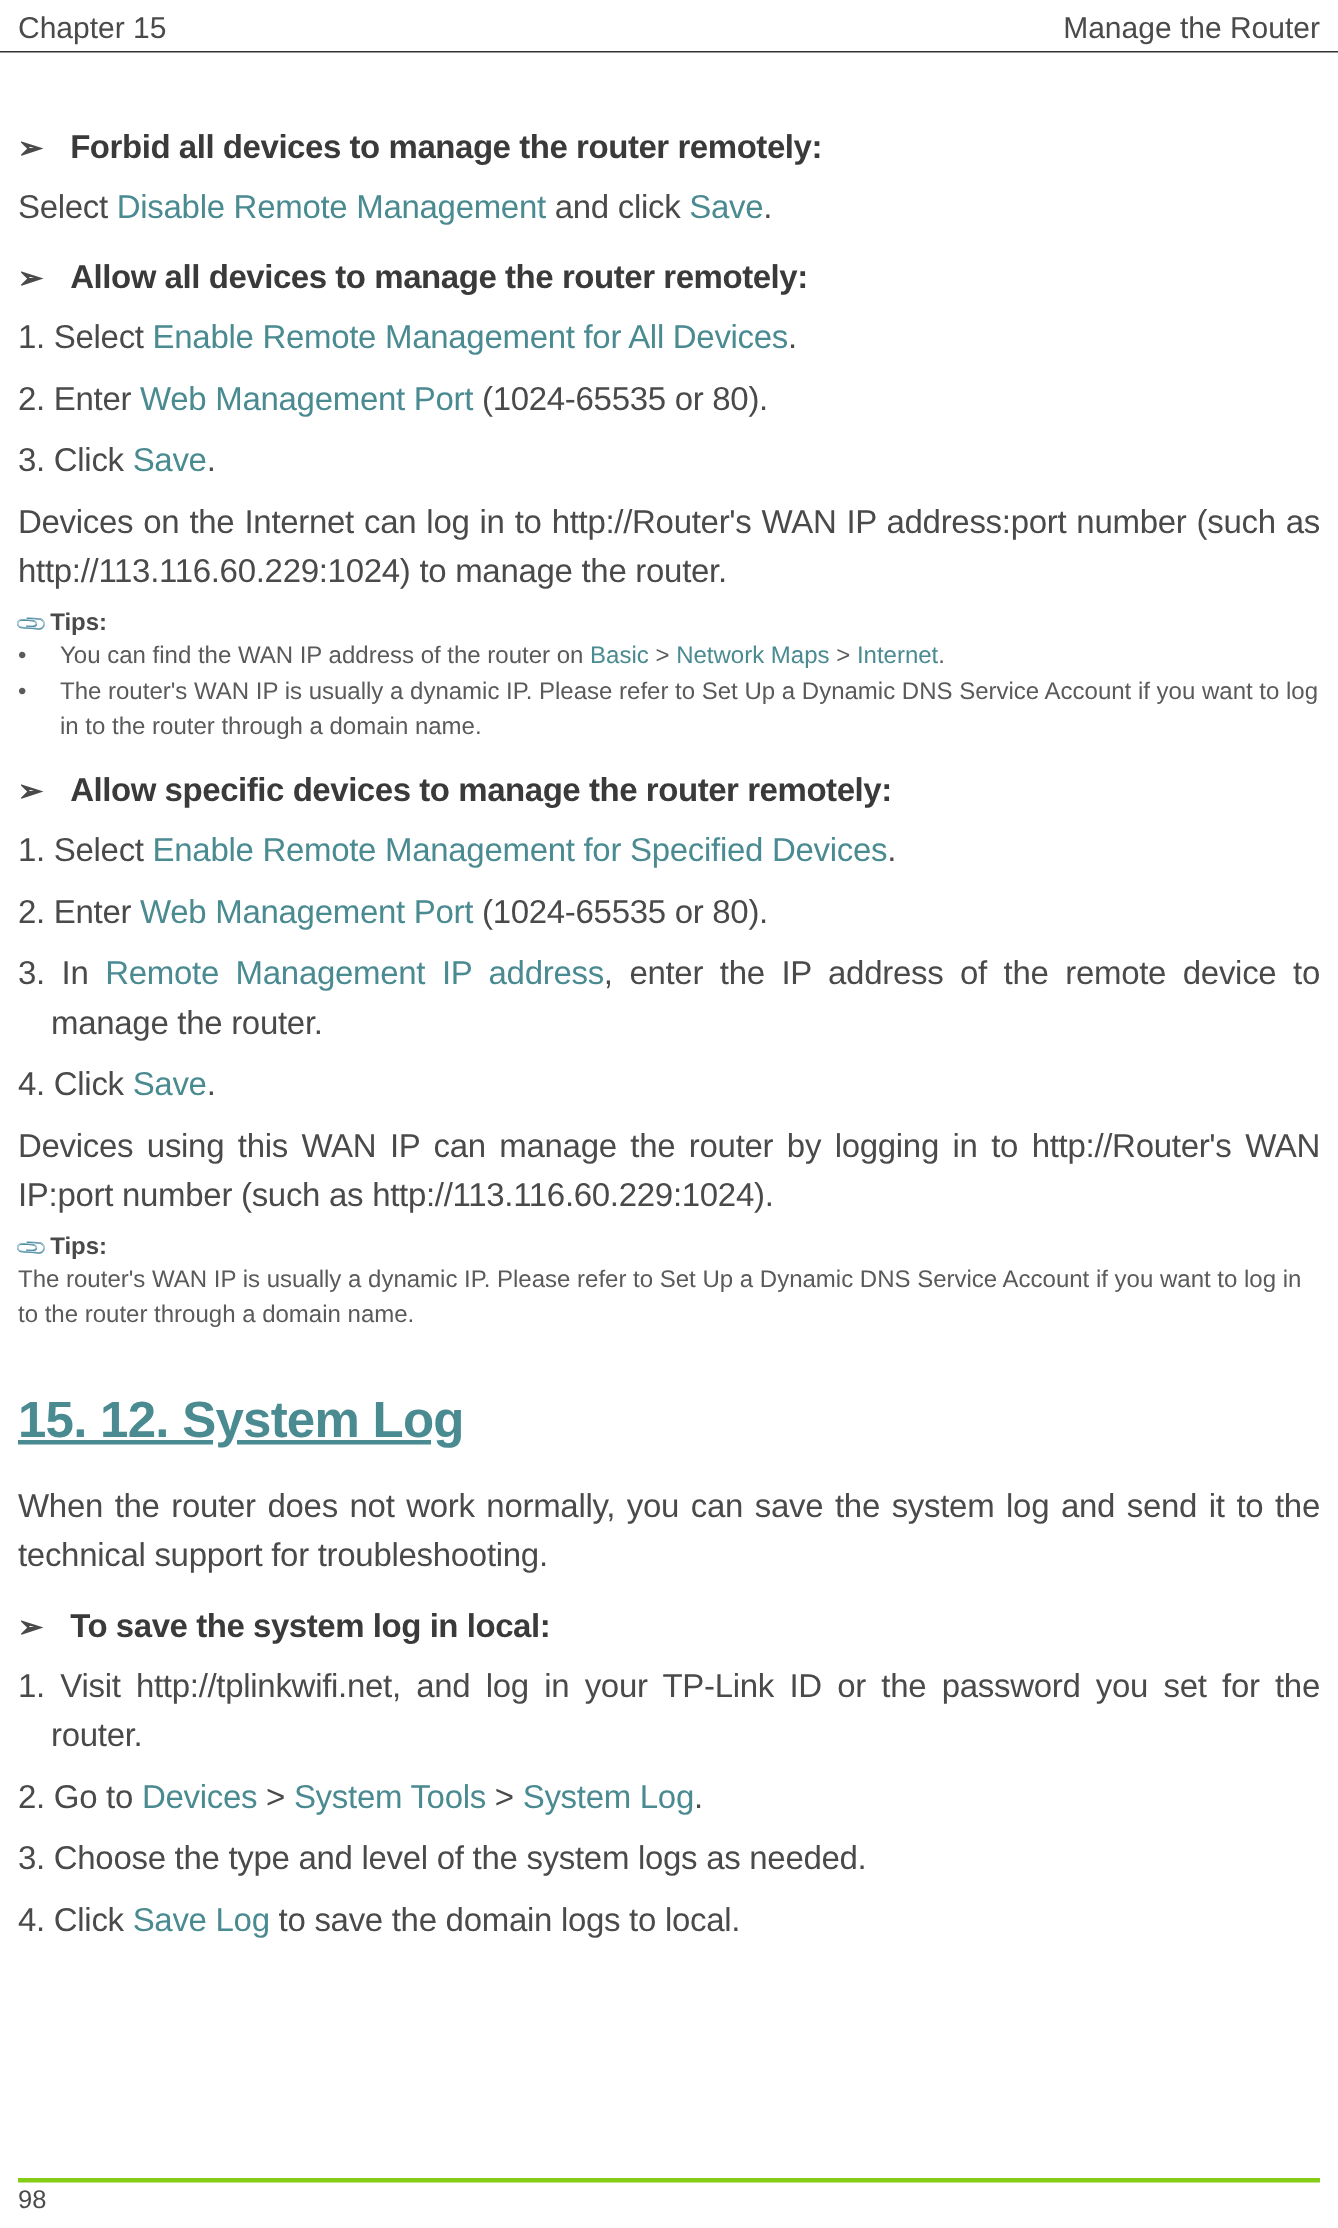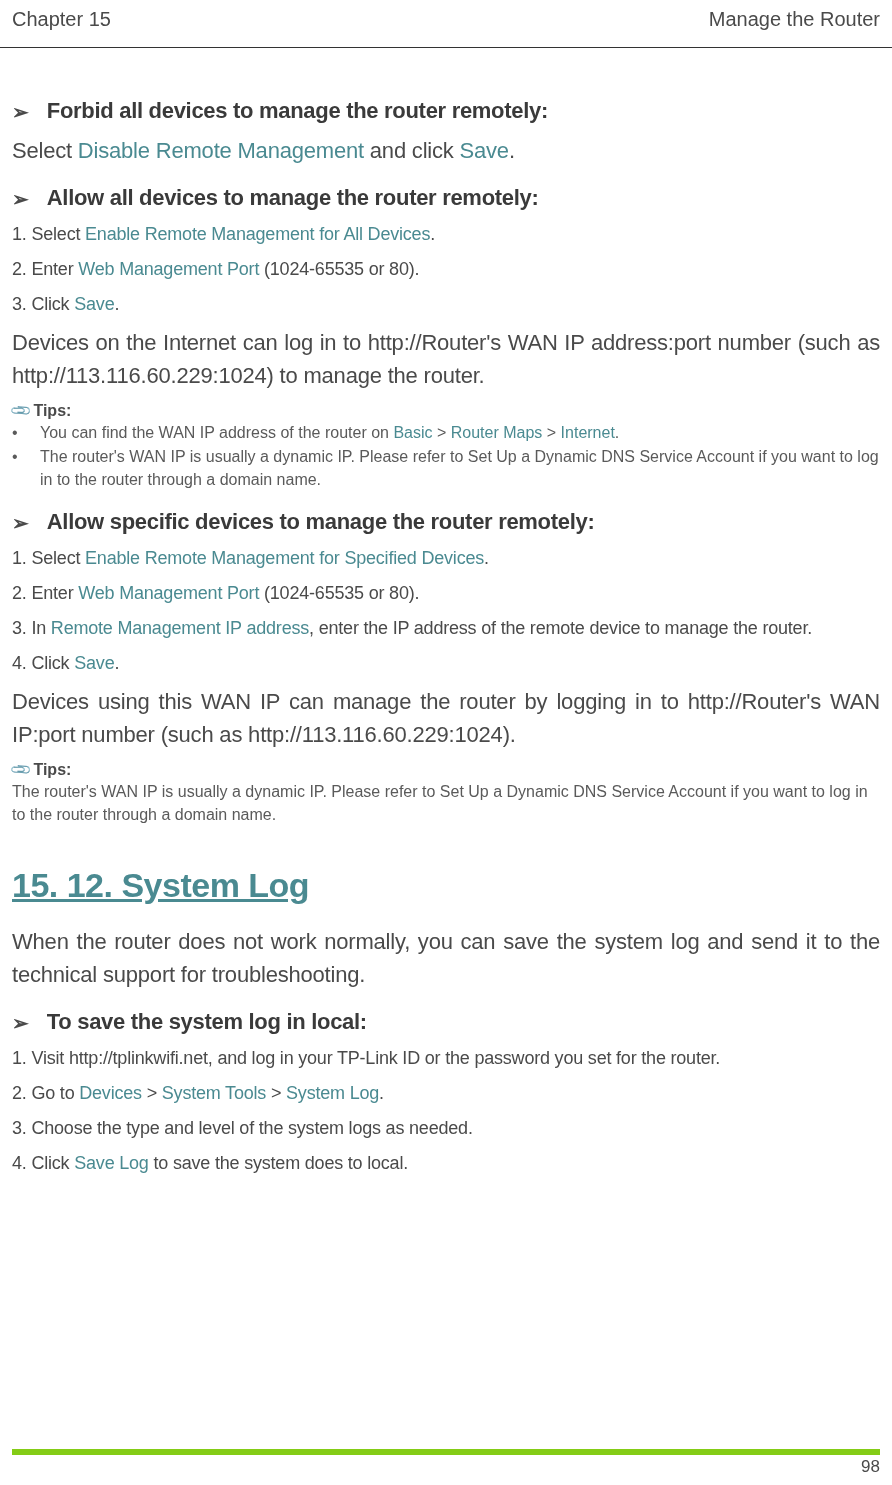--- a/index.html
+++ b/index.html
@@ -11,21 +11,21 @@
       font-family: Arial, Helvetica, sans-serif;
       background: #fff;
       width: 892px;
       height: 1485px;
       position: relative;
       color: #4a4a4a;
     }
     .header {
       display: flex;
       justify-content: space-between;
-      padding: 8px 12px 16px 12px;
+      padding: 8px 12px 3px 12px;
       border-bottom: 1px solid #333;
       font-size: 20px;
       color: #4a4a4a;
       margin-bottom: 50px;
     }
     .content {
       padding: 0 12px;
     }
     .arrow-heading {
       display: flex;
@@ -53,21 +53,21 @@
       margin-bottom: 8px;
       text-align: justify;
       letter-spacing: -0.2px;
     }
     .teal {
       color: #4a8a91;
     }
     .underline {
     }
     .numbered {
-      font-size: 18px;
+      font-size: 22px;
       color: #4a4a4a;
       line-height: 1.5;
       margin-bottom: 8px;
       text-align: justify;
       letter-spacing: -0.2px;
     }
     .numbered-indent {
       padding-left: 22px;
       text-indent: -22px;
     }
@@ -114,23 +114,23 @@
       margin-bottom: 20px;
       letter-spacing: -0.5px;
       text-decoration: underline;
     }
     .page-number {
       position: absolute;
       bottom: 8px;
       right: 12px;
       font-size: 17px;
       color: #4a4a4a;
-      border-top: 6px solid #84cc16;
+      border-top: 3px solid #84cc16;
       width: calc(100% - 24px);
-      text-align: right;
+      text-align: left;
       left: 12px;
       padding-top: 2px;
     }
   </style>
 </head>
 <body>
 
 <div class="header">
   <span>Chapter 15</span>
   <span>Manage the Router</span>
@@ -163,21 +163,21 @@
     <span>Devices on the Internet can log in to </span><span class="underline">http://Router's WAN IP address:port number</span><span> (such as </span><span class="underline">http://113.116.60.229:1024</span><span>) to manage the router.</span>
   </p>
 
   <div class="tips-header">
     <span class="attach-icon">📎</span>
     <span>Tips:</span>
   </div>
   <div class="tips-bullet">
     <span class="tips-bullet-dot">•</span>
     <span class="tips-bullet-text">
-      <span>You can find the WAN IP address of the router on </span><span class="teal">Basic</span><span> &gt; </span><span class="teal">Router Maps</span><span> &gt; </span><span class="teal">Internet</span><span>.</span>
+      <span>You can find the WAN IP address of the router on </span><span class="teal">Basic</span><span> &gt; </span><span class="teal">Network Maps</span><span> &gt; </span><span class="teal">Internet</span><span>.</span>
     </span>
   </div>
   <div class="tips-bullet">
     <span class="tips-bullet-dot">•</span>
     <span class="tips-bullet-text">
       <span>The router's WAN IP is usually a dynamic IP. Please refer to </span><span class="underline">Set Up a Dynamic DNS Service Account </span><span> if you want to log in to the router through a domain name.</span>
     </span>
   </div>
 
   <div class="arrow-heading">
@@ -216,18 +216,18 @@
     <span class="arrow-text">To save the system log in local:</span>
   </div>
   <p class="numbered numbered-indent" style="text-align:justify;">
     <span>1. Visit </span><span class="underline">http://tplinkwifi.net</span><span>, and log in your TP-Link ID or the password you set for the router.</span>
   </p>
   <p class="numbered">
     <span>2. Go to </span><span class="teal">Devices</span><span> &gt; </span><span class="teal">System Tools</span><span> &gt; </span><span class="teal">System Log</span><span>.</span>
   </p>
   <p class="numbered">3. Choose the type and level of the system logs as needed.</p>
   <p class="numbered">
-    <span>4. Click </span><span class="teal">Save Log</span><span> to save the system does to local.</span>
+    <span>4. Click </span><span class="teal">Save Log</span><span> to save the domain logs to local.</span>
   </p>
 
 </div>
 
 <div class="page-number">98</div>
 
 </body></html>

